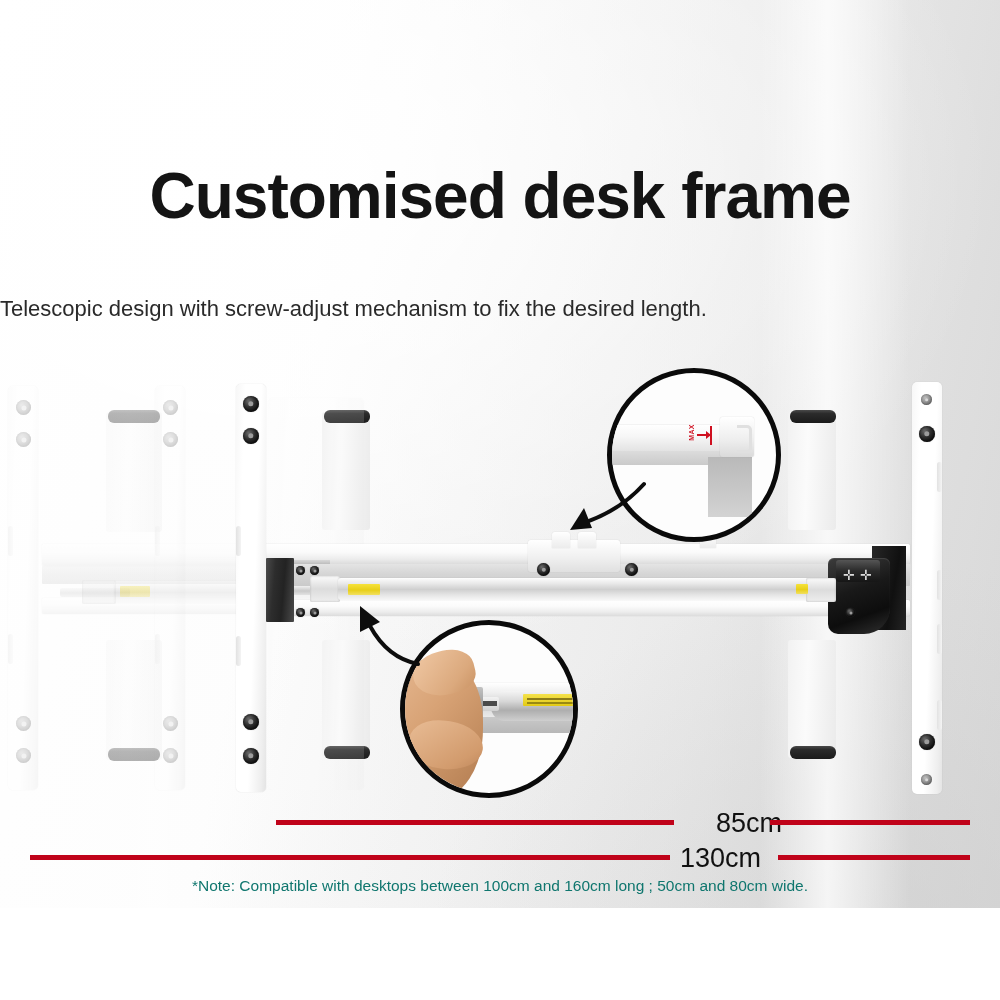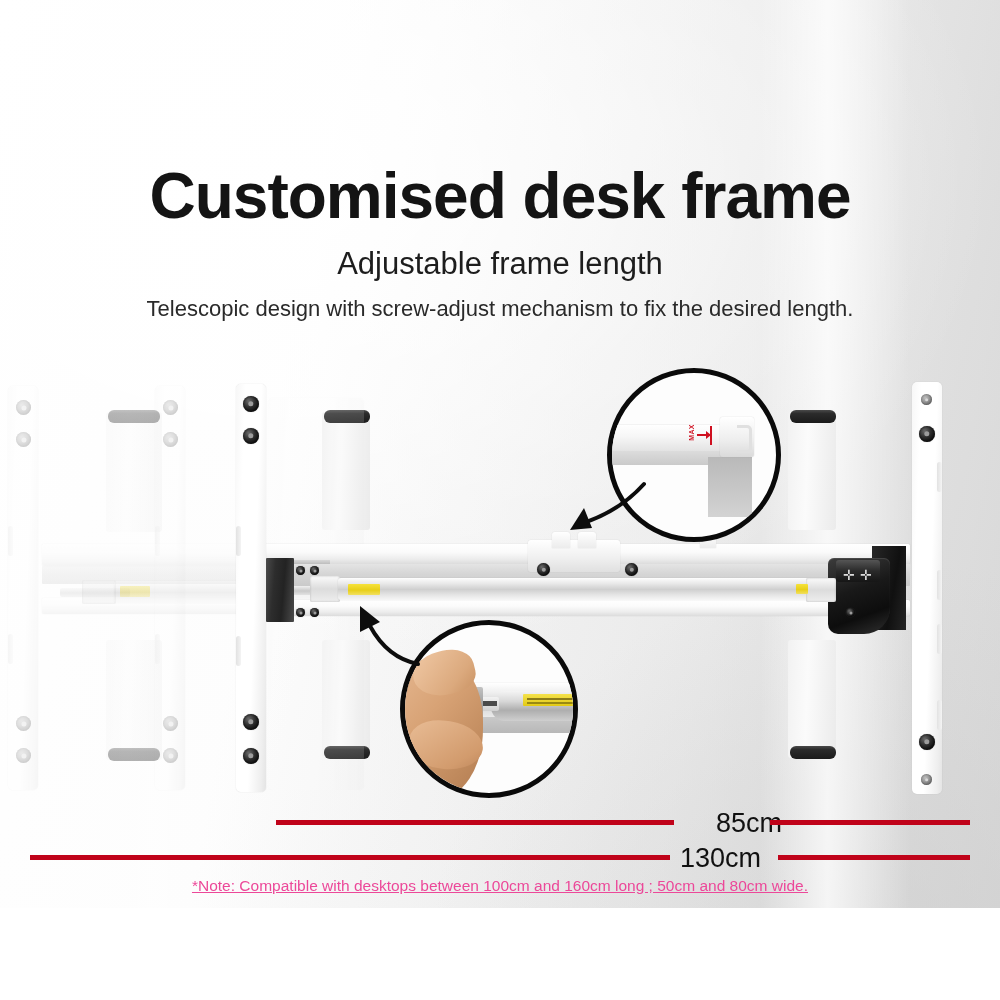--- a/index.html
+++ b/index.html
@@ -60,21 +60,20 @@
   }
   .subtitle {
     position: absolute; left: 0; right: 0; top: 248px;
     text-align: center;
     font-size: 31px;
     color: #1d1d1d;
     line-height: 1;
   }
   .blurb {
     position: absolute; left: 0; right: 0; top: 298px;
-    text-align: center;
     font-size: 22px;
     color: #2a2a2a;
     line-height: 1;
   }
 
   
   .leg {
     position: absolute;
     border-radius: 5px;
     background: linear-gradient(92deg, #f7f7f7 0%, #ffffff 22%, #ffffff 58%, #eeeeee 88%, #e4e4e4 100%);
@@ -358,24 +357,23 @@
   .mlabel {
     position: absolute;
     font-size: 27px;
     color: #111111;
     line-height: 1;
     white-space: nowrap;
   }
   .note {
     position: absolute;
     font-size: 15.5px;
-    color: #ec4899;
+    color: #0f766e;
     line-height: 1;
     white-space: nowrap;
-    text-decoration: underline;
   }
 </style>
 </head>
 <body>
 
 <div id="stage">
 
   <div class="bg-base"></div>
   <div class="bg-band"></div>
   <div class="bg-vignette"></div>
@@ -521,21 +519,20 @@
       <div class="screw dark" style="left:7px; top:352px; width:16px; height:16px;">
           <i></i>
         </div>
       <div class="screw" style="left:9px; top:392px; width:11px; height:11px;">
           <i></i>
         </div>
     </div>
   </div>
 
   <div class="title">Customised desk frame</div>
-  <div class="subtitle">Adjustable frame length</div>
   <div class="blurb">Telescopic design with screw-adjust mechanism to fix the desired length.</div>
 
   <div class="callout" style="left:607px; top:368px; width:164px; height:164px;">
     <div class="c-inner">
       <div class="c-rail-top"></div>
       <div class="c-rail-mid"></div>
       <div class="c-shadowbox"></div>
       <div class="c-endcap"></div>
       <div class="c-endcap-hook"></div>
       <div class="max-mark">

